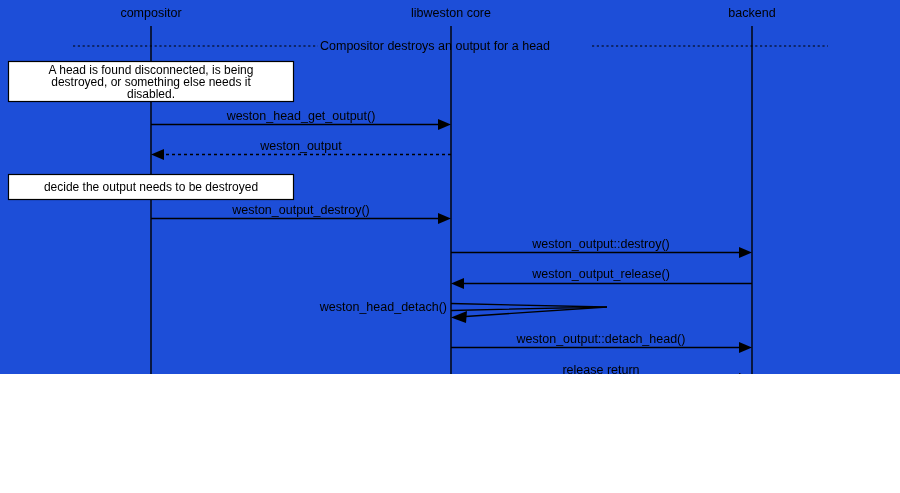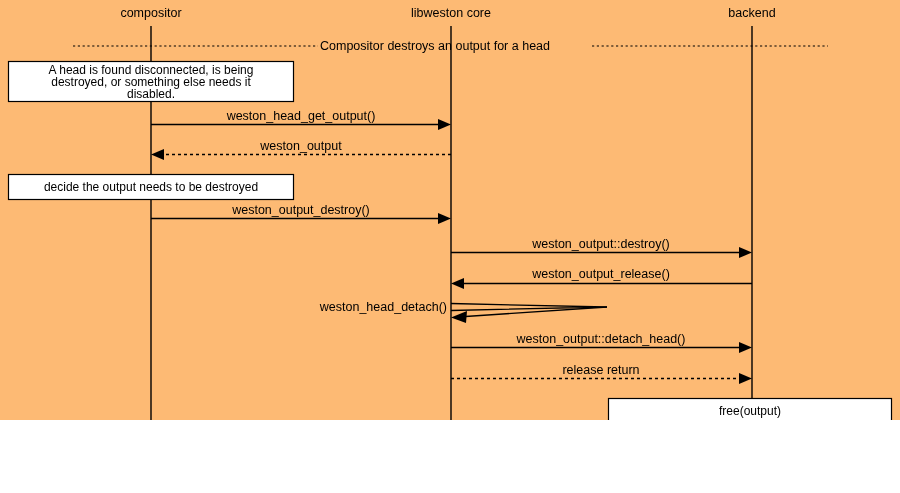--- a/index.html
+++ b/index.html
@@ -6,22 +6,22 @@
     margin: 0;
     padding: 0;
     background: #ffffff;
   }
   body {
     font-family: "Liberation Sans", sans-serif;
   }
   #diagram-root {
     position: relative;
     width: 900px;
-    height: 420px;
-    background: #fdba74;
+    height: 374px;
+    background: #1d4ed8;
     overflow: hidden;
   }
   #seq-svg {
     position: absolute;
     left: 0;
     top: 0;
     width: 900px;
     height: 493px;
     display: block;
   }

